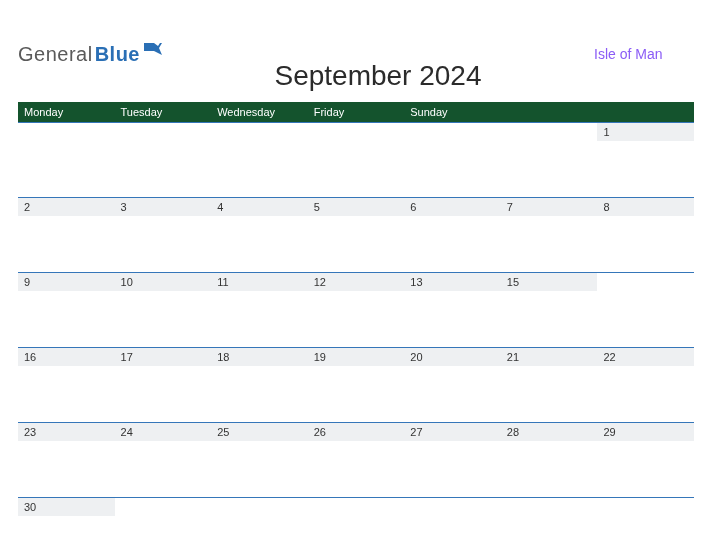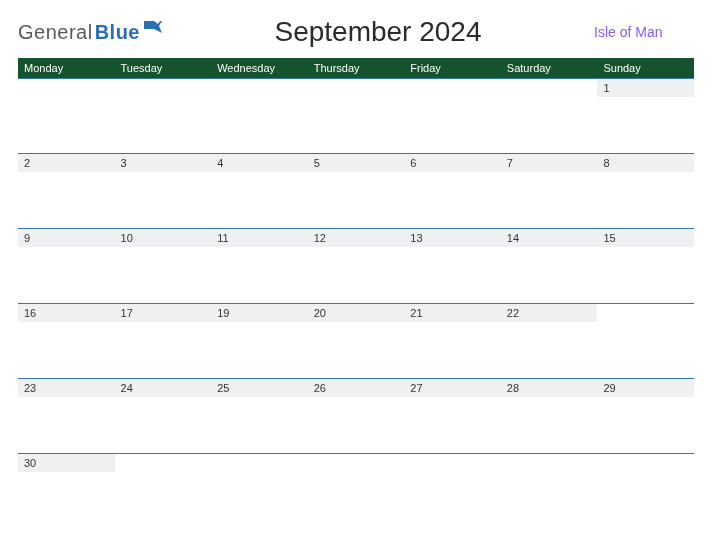--- a/index.html
+++ b/index.html
@@ -38,20 +38,21 @@
     display: inline-block;
     margin-left: 2px;
     vertical-align: top;
   }
   .title {
     font-size: 28px;
     font-weight: 400;
     color: #2b2b2b;
     text-align: center;
     flex: 1;
+    margin-top: 44px;
   }
   .region {
     font-size: 14px;
     color: #8b5cf6;
     font-weight: 400;
     min-width: 100px;
     text-align: left;
   }
   .calendar {
     width: 100%;
@@ -110,23 +111,21 @@
   </div>
   <div class="title">September 2024</div>
   <div class="region">Isle of Man</div>
 </div>
 
 <div class="calendar">
   <div class="weekdays">
     <div class="weekday">Monday</div>
     <div class="weekday">Tuesday</div>
     <div class="weekday">Wednesday</div>
-    <div class="weekday">Thursday</div>
     <div class="weekday">Friday</div>
-    <div class="weekday">Saturday</div>
     <div class="weekday">Sunday</div>
   </div>
   <div class="weeks" id="weeks">
       <div class="week">
         <div class="day empty">
           <div class="daynum-bar"></div>
         </div>
         <div class="day empty">
           <div class="daynum-bar"></div>
         </div>
@@ -179,32 +178,32 @@
         <div class="day">
           <div class="daynum-bar">11</div>
         </div>
         <div class="day">
           <div class="daynum-bar">12</div>
         </div>
         <div class="day">
           <div class="daynum-bar">13</div>
         </div>
         <div class="day">
-          <div class="daynum-bar">14</div>
-        </div>
-        <div class="day">
           <div class="daynum-bar">15</div>
         </div>
       </div>
       <div class="week">
         <div class="day">
           <div class="daynum-bar">16</div>
         </div>
         <div class="day">
           <div class="daynum-bar">17</div>
+        </div>
+        <div class="day">
+          <div class="daynum-bar">18</div>
         </div>
         <div class="day">
           <div class="daynum-bar">19</div>
         </div>
         <div class="day">
           <div class="daynum-bar">20</div>
         </div>
         <div class="day">
           <div class="daynum-bar">21</div>
         </div>

